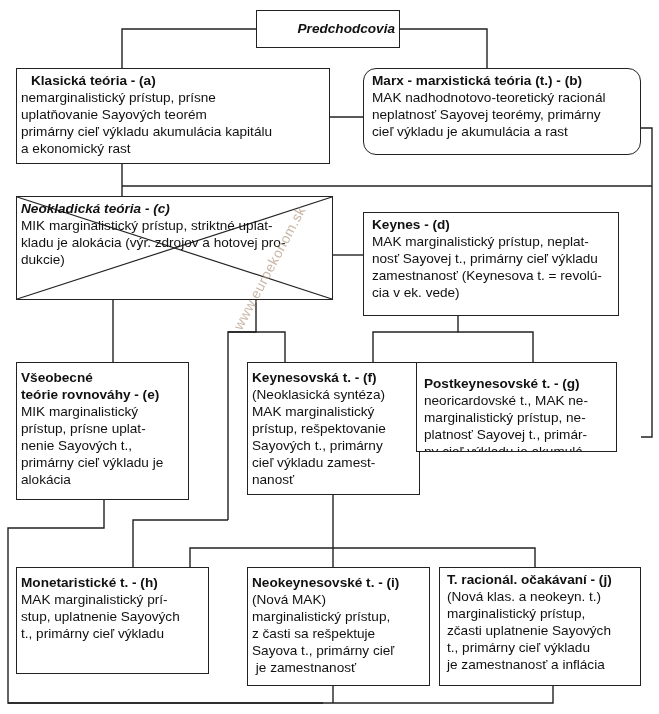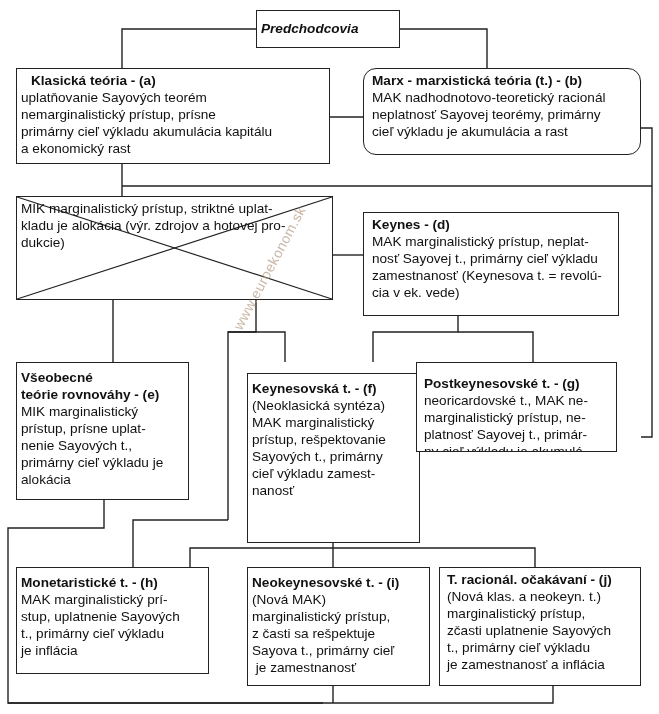--- a/index.html
+++ b/index.html
@@ -5,21 +5,21 @@
   html, body { margin:0; padding:0; background:#ffffff; }
   body { width:659px; height:714px; position:relative; overflow:hidden;
          font-family:"Liberation Sans", sans-serif; color:#111; }
   svg.lines { position:absolute; left:0; top:0; width:659px; height:714px; }
   .box { position:absolute; background:#fff; border:1.6px solid #222;
          box-sizing:border-box; padding:3px 4px 0 4px; font-size:13.6px; line-height:17px;
          overflow:hidden; }
   .box .t { font-weight:bold; display:block; white-space:nowrap; }
   .box .l { display:block; white-space:nowrap; }
   .italic { font-style:italic; }
-  .center { text-align:left; }
+  .center { text-align:right; }
   .crossed svg { position:absolute; left:0; top:0; width:100%; height:100%; }
   .watermark { position:absolute; left:230px; top:325px; font-size:14px; color:#b8a08a;
                transform:rotate(-62deg); transform-origin:left top; opacity:.75; white-space:nowrap;
                letter-spacing:0.5px; }
 </style>
 </head>
 <body>
 
 <svg class="lines" viewBox="0 0 659 714">
   <g stroke="#222" stroke-width="1.4" fill="none">
@@ -58,38 +58,39 @@
     <polyline points="553,686 553,703 8,703"></polyline>
   </g>
 </svg>
 
 <div class="box center" style="left:256px; top:10px; width:144px; height:38px; padding-top:9px;">
   <span class="t italic">Predchodcovia</span>
 </div>
 
 <div class="box" style="left:16px; top:68px; width:314px; height:96px; padding-left:4px;">
   <span class="t" style="padding-left:10px;">Klasická teória - (a)</span>
+  <span class="l">nemarginalistický prístup, prísne</span>
   <span class="l">uplatňovanie Sayových teorém</span>
-  <span class="l">nemarginalistický prístup, prísne</span>
   <span class="l">primárny cieľ výkladu akumulácia kapitálu</span>
   <span class="l">a ekonomický rast</span>
 </div>
 
 <div class="box" style="left:363px; top:68px; width:278px; height:87px; padding-left:8px;border-radius:13px;">
   <span class="t">Marx - marxistická teória (t.) - (b)</span>
   <span class="l">MAK nadhodnotovo-teoretický racionál</span>
   <span class="l">neplatnosť Sayovej teorémy, primárny</span>
   <span class="l">cieľ výkladu je akumulácia a rast</span>
 </div>
 
 <div class="box crossed" style="left:16px; top:196px; width:317px; height:104px;">
   <svg viewBox="0 0 317 104" preserveAspectRatio="none">
     <line x1="0" y1="0" x2="317" y2="104" stroke="#222" stroke-width="1.2"></line>
     <line x1="317" y1="0" x2="0" y2="104" stroke="#222" stroke-width="1.2"></line>
   </svg>
+  <span class="t italic" style="position:relative;">Neokladická teória - (c)</span>
   <span class="l" style="position:relative;">MIK marginalistický prístup, striktné uplat-</span>
   <span class="l" style="position:relative;">kladu je alokácia (výr. zdrojov a hotovej pro-</span>
   <span class="l" style="position:relative;">dukcie)</span>
 </div>
 
 <div class="box" style="left:363px; top:212px; width:256px; height:104px; padding-left:8px;">
   <span class="t">Keynes - (d)</span>
   <span class="l">MAK marginalistický prístup, neplat-</span>
   <span class="l">nosť Sayovej t., primárny cieľ výkladu</span>
   <span class="l">zamestnanosť (Keynesova t. = revolú-</span>
@@ -99,21 +100,21 @@
 <div class="box" style="left:16px; top:362px; width:173px; height:138px; padding-top:6px;">
   <span class="t">Všeobecné</span>
   <span class="t">teórie rovnováhy - (e)</span>
   <span class="l">MIK marginalistický</span>
   <span class="l">prístup, prísne uplat-</span>
   <span class="l">nenie Sayových t.,</span>
   <span class="l">primárny cieľ výkladu je</span>
   <span class="l">alokácia</span>
 </div>
 
-<div class="box" style="left:247px; top:362px; width:173px; height:170px; padding-top:6px;margin-top:11px;">
+<div class="box" style="left:247px; top:362px; width:173px; height:133px; padding-top:6px;">
   <span class="t">Keynesovská t. - (f)</span>
   <span class="l">(Neoklasická syntéza)</span>
   <span class="l">MAK marginalistický</span>
   <span class="l">prístup, rešpektovanie</span>
   <span class="l">Sayových t., primárny</span>
   <span class="l">cieľ výkladu zamest-</span>
   <span class="l">nanosť</span>
 </div>
 
 <div class="box" style="left:416px; top:362px; width:201px; height:90px; padding-top:12px; padding-left:7px;">
@@ -123,21 +124,20 @@
   <span class="l">platnosť Sayovej t., primár-</span>
   <span class="l">ny cieľ výkladu je akumulá-</span>
   <span class="l">cia a zamestnanosť</span>
 </div>
 
 <div class="box" style="left:16px; top:567px; width:193px; height:107px; padding-top:6px;">
   <span class="t">Monetaristické t. - (h)</span>
   <span class="l">MAK marginalistický prí-</span>
   <span class="l">stup, uplatnenie Sayových</span>
   <span class="l">t., primárny cieľ výkladu</span>
-  <span class="l">je inflácia</span>
 </div>
 
 <div class="box" style="left:247px; top:567px; width:183px; height:119px; padding-top:6px;">
   <span class="t">Neokeynesovské t. - (i)</span>
   <span class="l">(Nová MAK)</span>
   <span class="l">marginalistický prístup,</span>
   <span class="l">z časti sa rešpektuje</span>
   <span class="l">Sayova t., primárny cieľ</span>
   <span class="l" style="white-space:pre;"> je zamestnanosť</span>
 </div>

